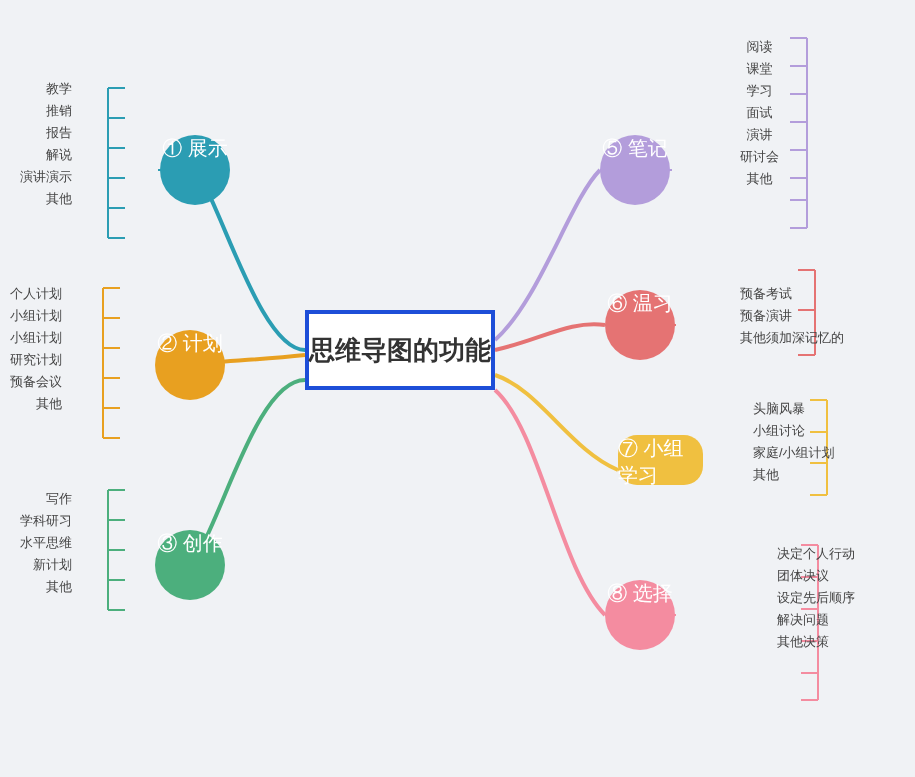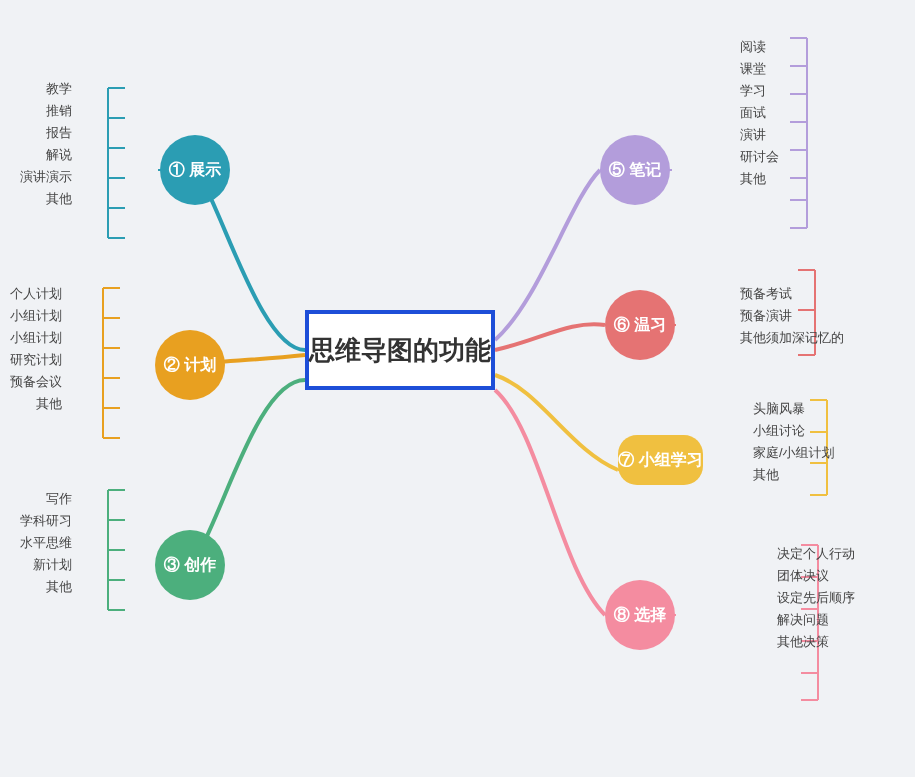--- a/index.html
+++ b/index.html
@@ -26,25 +26,25 @@
       font-size: 26px;
       font-weight: bold;
       color: #333;
       z-index: 10;
     }
 
     
     .branch-node {
       position: absolute;
       display: flex;
-      align-items: center;
+      align-items: flex-start;
       justify-content: center;
       border-radius: 50%;
-      font-size: 16px;
-      font-weight: bold;
+      font-size: 20px;
+      font-weight: normal;
       color: white;
       z-index: 10;
     }
 
     .branch-node-1 { background: #2b9db3; width: 70px; height: 70px; left: 160px; top: 135px; }
     .branch-node-2 { background: #e8a020; width: 70px; height: 70px; left: 155px; top: 330px; }
     .branch-node-3 { background: #4caf7d; width: 70px; height: 70px; left: 155px; top: 530px; }
 
     
     .branch-node-5 { background: #b39ddb; width: 70px; height: 70px; left: 600px; top: 135px; }
@@ -78,21 +78,21 @@
     
     .sub-items-right {
       position: absolute;
       display: flex;
       flex-direction: column;
       gap: 4px;
       z-index: 10;
     }
 
     
-    .right-group-5 { left: 740px; top: 38px; }
+    .right-group-5 { left: 740px; top: 38px; align-items: center; }
     
     .right-group-6 { left: 740px; top: 270px; margin-top: 15px; }
     
     .right-group-7 { left: 753px; top: 400px; }
     
     .right-group-8 { left: 745px; top: 545px; margin-left: 32px; }
 
     svg.connections {
       position: absolute;
       top: 0; left: 0;

